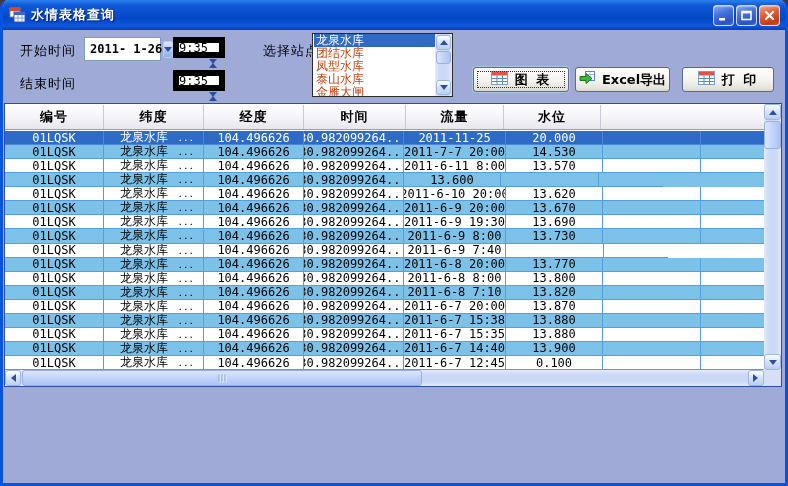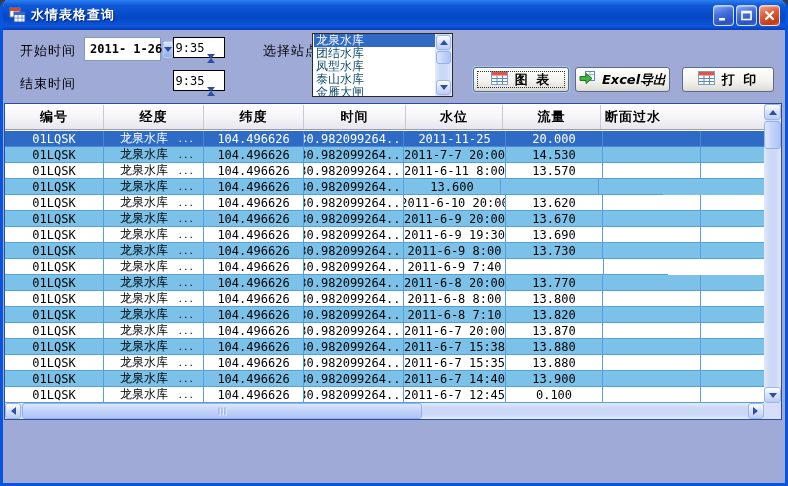--- a/index.html
+++ b/index.html
@@ -40,28 +40,28 @@
     display:flex; align-items:center;font-weight:bold;
   }
   .combo .val { flex:1; font-size:12px; padding-left:5px; font-family:"DejaVu Sans Mono", monospace; white-space:pre; }
   .combo .drop {
     width:17px; height:17px; margin:1px; border-radius:2px; border:1px solid #B9CBF1;
     background:linear-gradient(180deg,#DCE8FD 0%,#AFC6F5 55%,#8FAEEE 100%);
     display:flex; align-items:center; justify-content:center;
   }
   .tri-down { width:0; height:0; border:4px solid transparent; border-top:5px solid #2C4F9E; margin-top:4px; }
   .tri-up   { width:0; height:0; border:4px solid transparent; border-bottom:5px solid #2C4F9E; margin-bottom:4px; }
-  .spinner { position:absolute; height:21px; background:#fff; border:1px solid #000000; display:flex; }
+  .spinner { position:absolute; height:21px; background:#fff; border:6px solid #000000; display:flex; }
   .spinner .val { flex:1; font-size:12px; display:flex; align-items:center; justify-content:center; font-family:"DejaVu Sans Mono", monospace; }
   .spin-btns { width:16px; display:flex; flex-direction:column; margin:1px; gap:1px; }
   .spin-btns .tri-down, .spin-btns .tri-up { transform:scale(.8); }
 
   .listbox { position:absolute; left:309px; top:3px; width:141px; height:64px; background:#fff; border:1px solid #2B2B2B; }
   .list-items { position:absolute; left:1px; top:0; right:17px; bottom:0; overflow:hidden; }
-  .list-item { height:13px; font-size:12px; line-height:13px; padding-left:2px; color:#0c4a6e; white-space:nowrap; }
+  .list-item { height:13px; font-size:12px; line-height:13px; padding-left:2px; color:#c2410c; white-space:nowrap; }
   .list-item.selected { background:#316AC5; color:#fff; }
 
   
   .sb-track-v { background:linear-gradient(90deg,#E3EAFB,#CBD8F6 30%,#CBD8F6 70%,#E3EAFB); }
   .sb-track-h { background:linear-gradient(180deg,#E3EAFB,#CBD8F6 30%,#CBD8F6 70%,#E3EAFB); }
   .sb-btn {
     border:1px solid #9EB6E4; border-radius:3px;
     background:linear-gradient(180deg,#FDFEFF 0%,#D7E2FB 50%,#BCCDF5 100%);
     display:flex; align-items:center; justify-content:center;
   }
@@ -80,21 +80,21 @@
     position:absolute; height:25px; border:1px solid #5A6C8C; border-radius:3px;
     background:linear-gradient(180deg,#FFFFFF 0%,#F4F3EE 55%,#E2E1DA 90%,#D6D5CE 100%);
     display:flex; align-items:center; justify-content:center; gap:7px;
     font-size:13px; font-weight:bold; color:#000; letter-spacing:2px;
   }
   .xp-btn.focused { box-shadow:0 0 0 1px #A8C4E8; }
   .xp-btn.focused::after { content:""; position:absolute; inset:3px; border:1px dotted #333; pointer-events:none; }
 
   
   .grid {
-    position:absolute; left:1px; top:73px; width:778px; height:317px;
+    position:absolute; left:1px; top:73px; width:778px; height:284px;
     background:#fff; border:1px solid #2B4FA0;padding-left:44px;
   }
   .grid-header {
     position:absolute; left:0; top:0; width:760px; height:26px; display:flex; overflow:hidden;
     background:linear-gradient(180deg,#FEFEFF 0%,#F4F3F8 55%,#E7E6EE 100%);
     border-bottom:1px solid #9D9CA8; border-top:1px solid #fff;
   }
   .th {
     display:flex; align-items:center; justify-content:center;
     font-size:13px; font-weight:bold; color:#000; letter-spacing:1px;
@@ -214,21 +214,21 @@
     <div class="xp-btn focused" style="left:470px; top:37px; width:96px;">
       <span>
         <svg width="17" height="14" viewBox="0 0 17 14">
           <rect x="0.5" y="0.5" width="16" height="13" fill="#fff" stroke="#7AA0C8"></rect>
           <rect x="1" y="1" width="15" height="3.5" fill="#E05548"></rect>
           <path d="M1 7.5h15M1 10.5h15M6 4.5v9M11.5 4.5v9" stroke="#5B87C8" fill="none"></path>
         </svg>
       </span>
       <span>图 表</span>
     </div>
-    <div class="xp-btn" style="left:572px; top:37px; width:95px; letter-spacing:0;font-style:italic;">
+    <div class="xp-btn" style="left:572px; top:37px; width:95px; letter-spacing:0;">
       <span>
         <svg width="16" height="14" viewBox="0 0 16 14">
           <rect x="6.5" y="0.5" width="9" height="9" fill="#fff" stroke="#5B87C8"></rect>
           <path d="M7 3.5h8M11 1v8" stroke="#9FB8DC"></path>
           <path d="M1 5.5h6v-3l6 5-6 5v-3H1z" fill="#3FB53F" stroke="#1E7A1E"></path>
         </svg>
       </span>
       <span>Excel导出</span>
     </div>
     <div class="xp-btn" style="left:679px; top:37px; width:92px;">
@@ -238,26 +238,25 @@
           <rect x="1" y="1" width="15" height="3.5" fill="#E05548"></rect>
           <path d="M1 7.5h15M1 10.5h15M6 4.5v9M11.5 4.5v9" stroke="#5B87C8" fill="none"></path>
         </svg>
       </span>
       <span>打 印</span>
     </div>
 
     <div class="grid">
       <div class="grid-header">
         <div class="th c0">编号</div>
+        <div class="th c3">纬度</div>
         <div class="th c2">经度</div>
-        <div class="th c3">纬度</div>
         <div class="th c4">时间</div>
+        <div class="th c6">流量</div>
         <div class="th c5">水位</div>
-        <div class="th c6">流量</div>
-        <div class="th c7">断面过水</div>
       </div>
 
       <div class="grid-rows">
           <div class="tr sel">
     <div class="td c0">01LQSK</div>
     <div class="td c1 station">
               <span>龙泉水库</span>
               <span class="dots">...</span>
             </div>
     <div class="td c2">104.496626</div>

